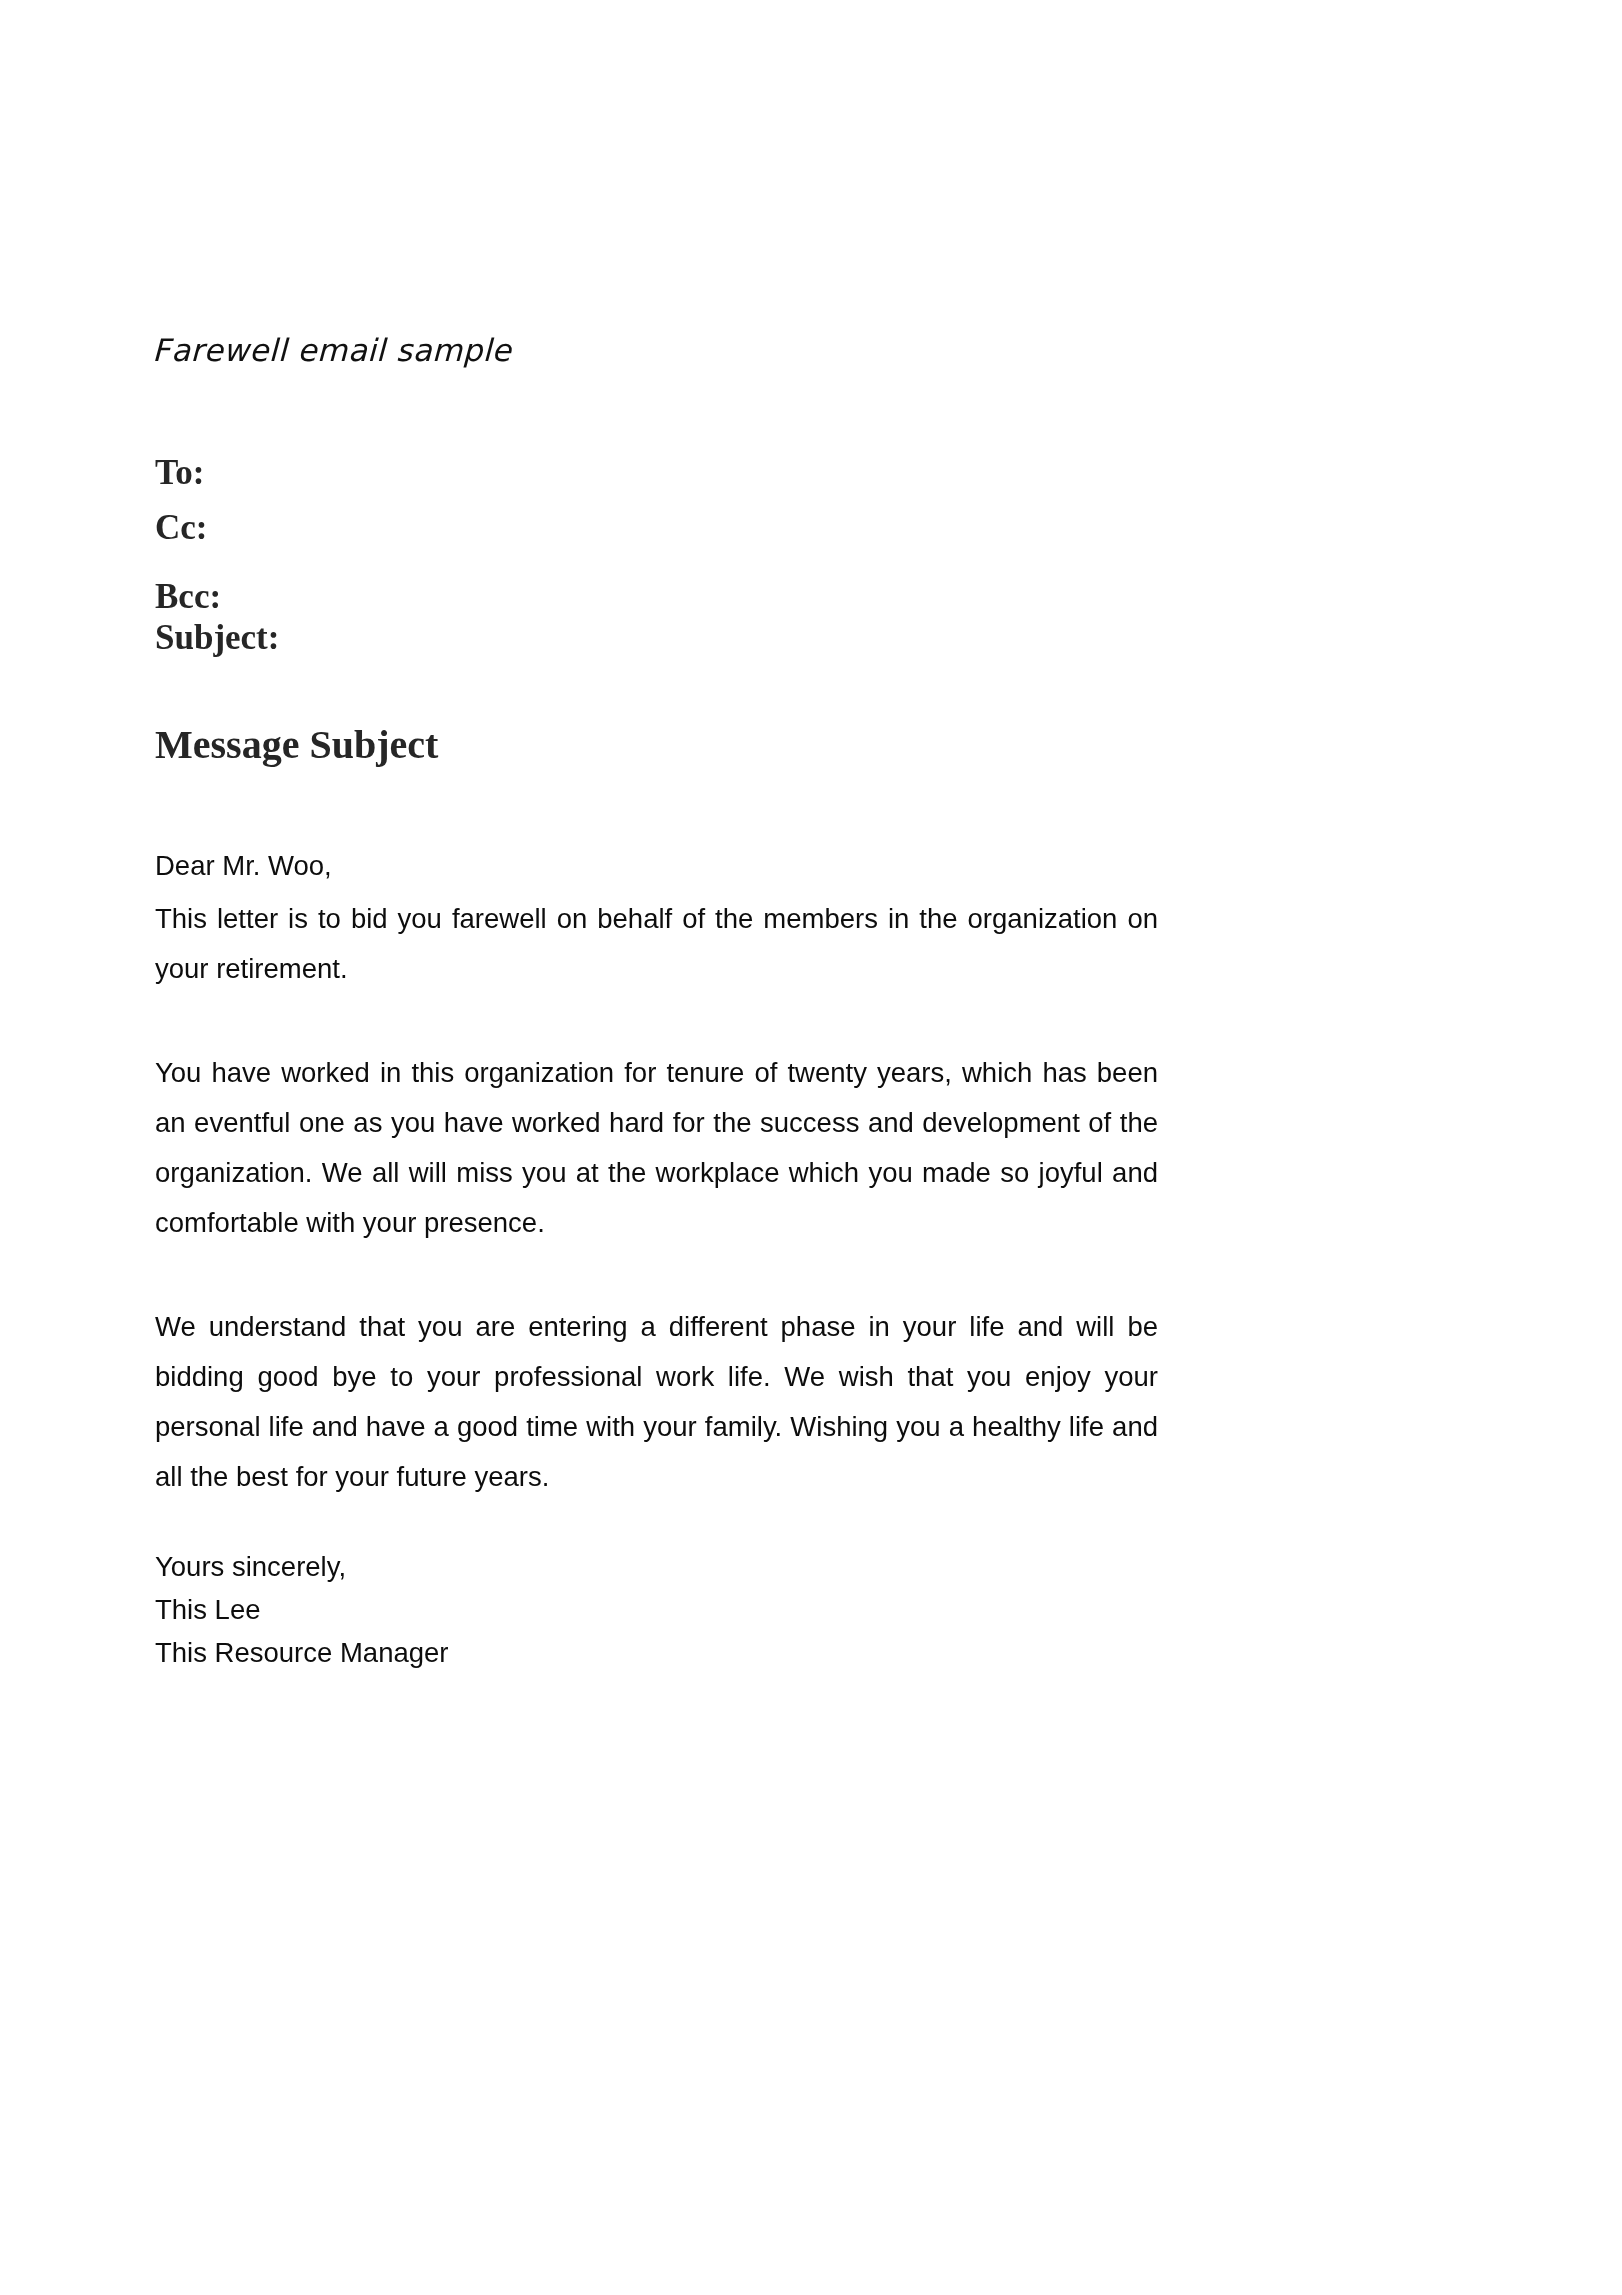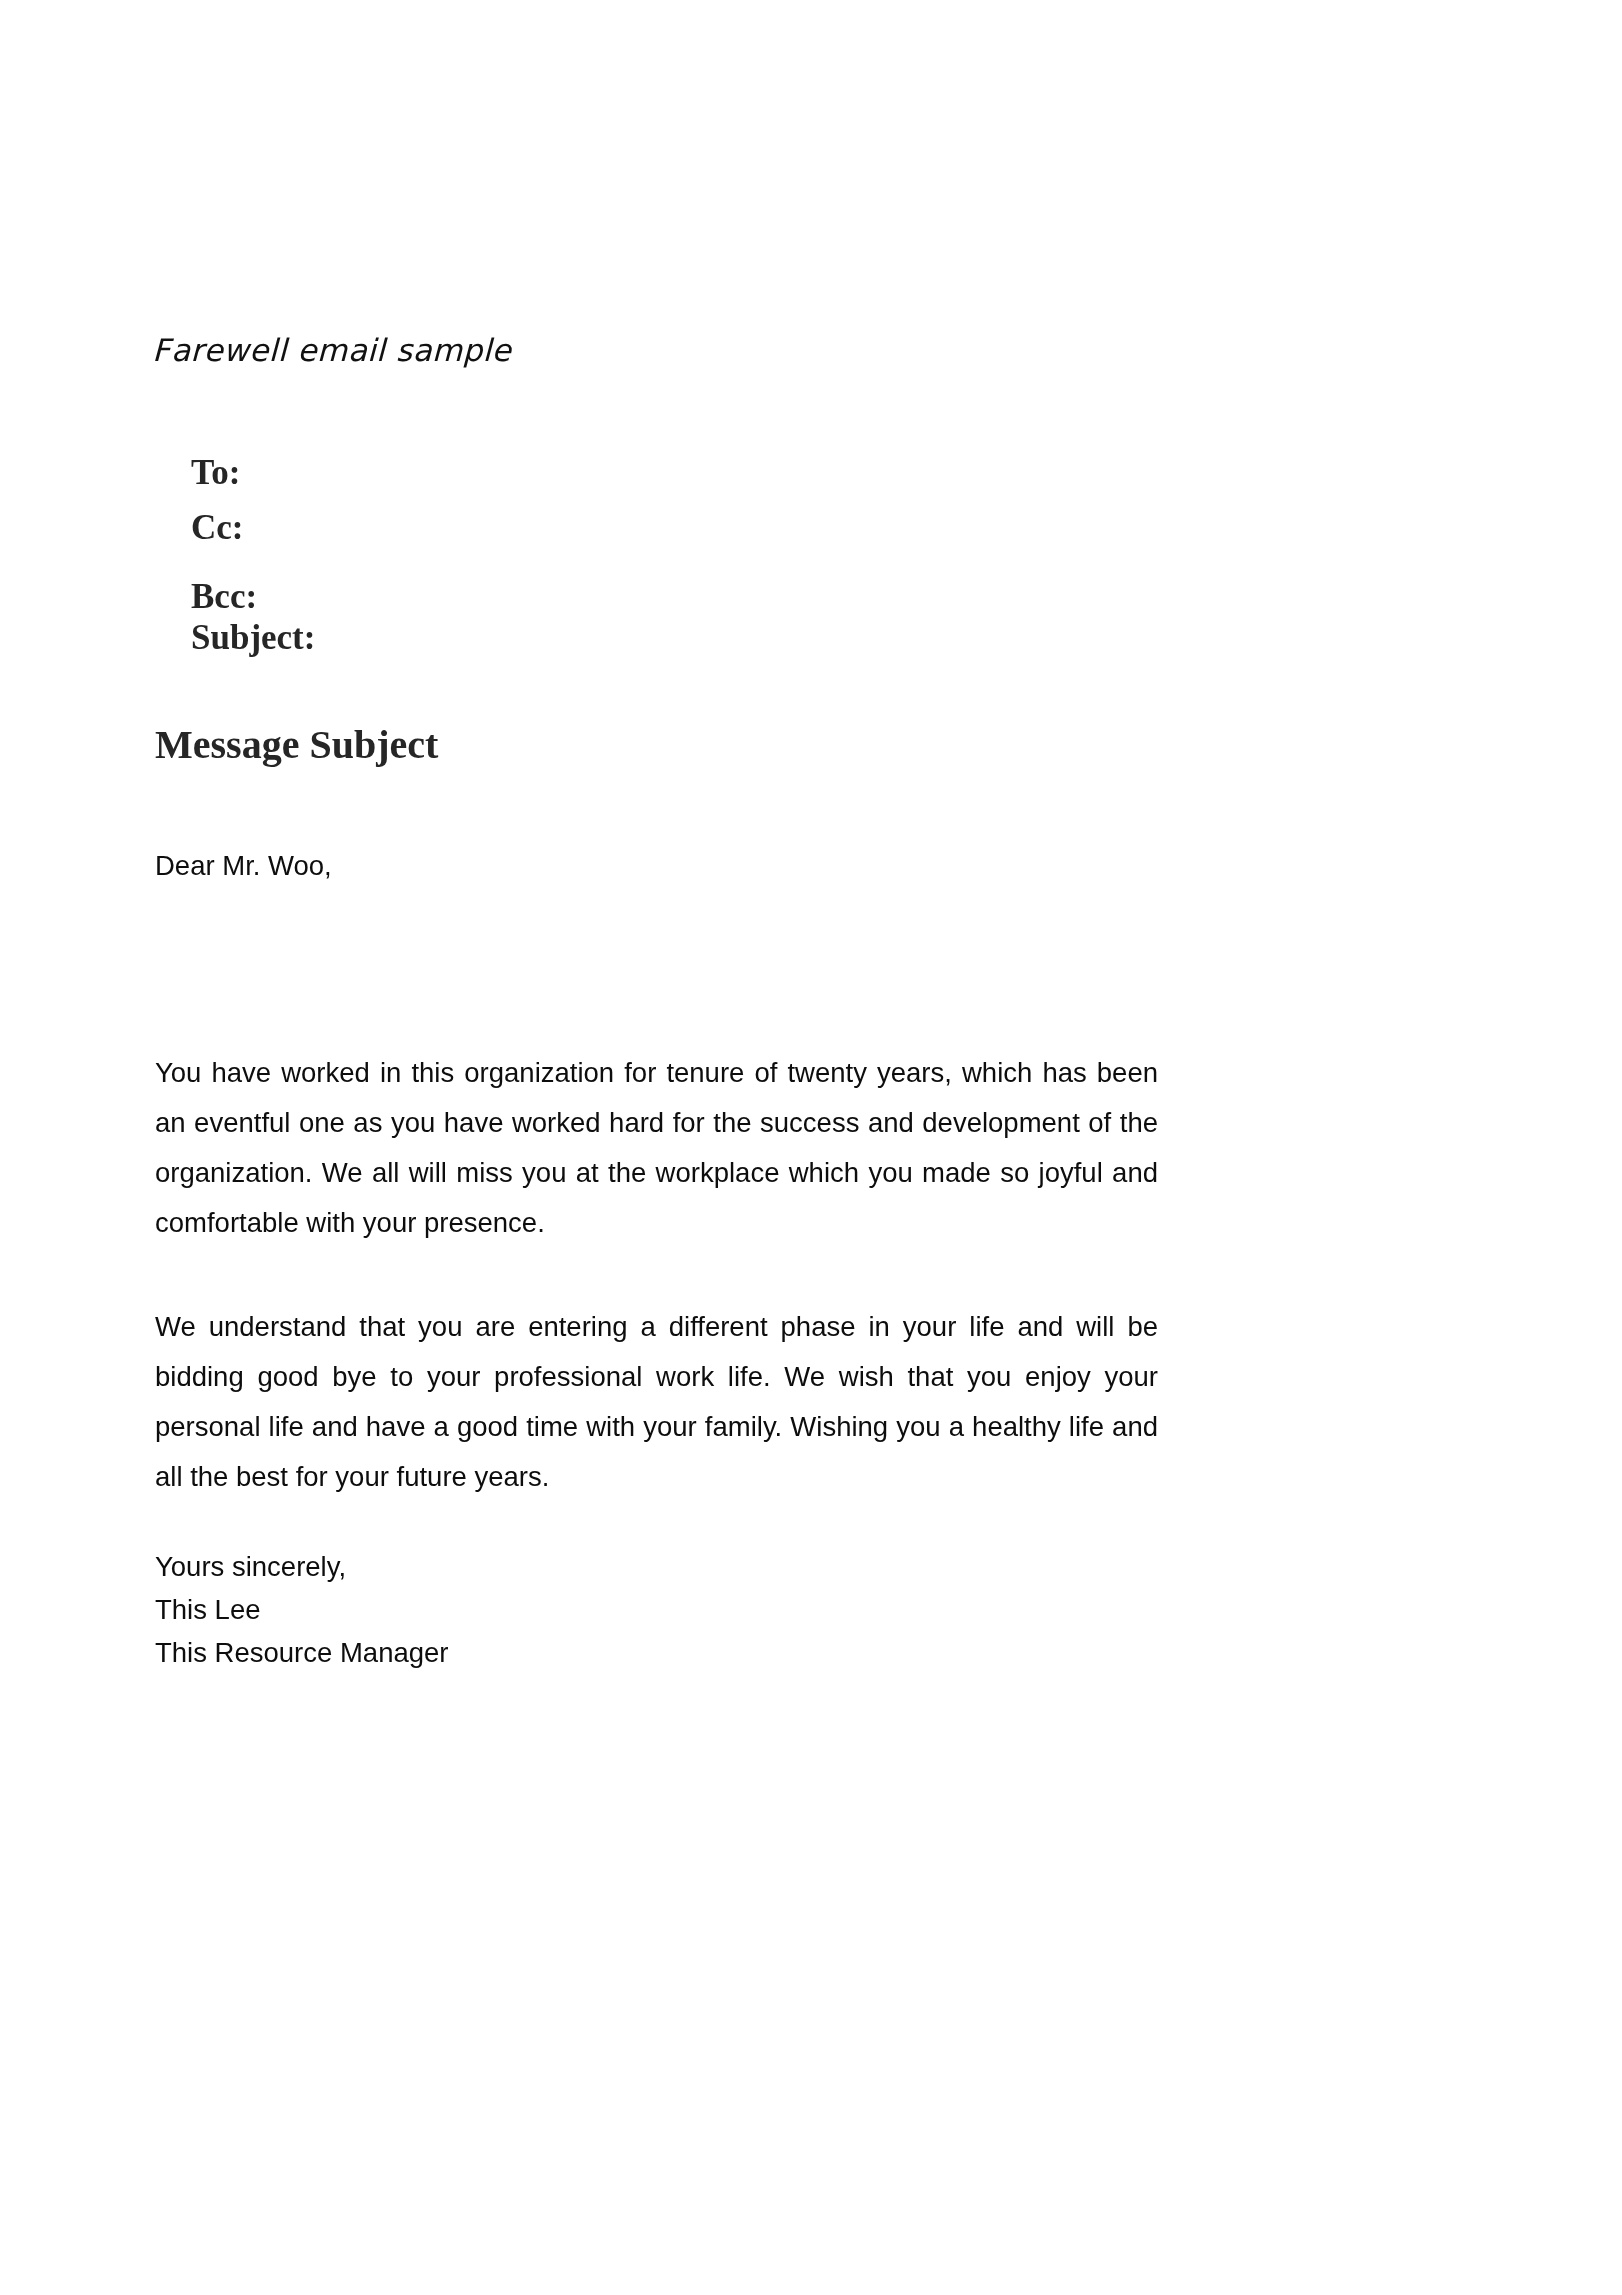--- a/index.html
+++ b/index.html
@@ -33,21 +33,20 @@
       transform: skewX(-4deg);
       transform-origin: left;
     }
 
     .hdr {
       font-family: "Liberation Serif", serif;
       font-weight: bold;
       font-size: 35px;
       color: #262626;
       line-height: 40px;
-      margin-left: 36px;
     }
     .hdr-to      { top: 453px; }
     .hdr-cc      { top: 508px; text-align: center; }
     .hdr-bcc     { top: 577px; }
     .hdr-subject { top: 618px; }
 
     .msg-subject {
       top: 725px;
       font-family: "Liberation Serif", serif;
       font-weight: bold;
@@ -93,20 +92,21 @@
 
   <div class="abs hdr hdr-to">To:</div>
   <div class="abs hdr hdr-cc">Cc:</div>
   <div class="abs hdr hdr-bcc">Bcc:</div>
   <div class="abs hdr hdr-subject">Subject:</div>
 
   <div class="abs msg-subject">Message Subject</div>
 
   <div class="abs body-text salutation">Dear Mr. Woo,</div>
 
+  <div class="para body-text para-1">This letter is to bid you farewell on behalf of the members in the organization on your retirement.</div>
   <div class="para body-text para-2">You have worked in this organization for tenure of twenty years, which has been an eventful one as you have worked hard for the success and development of the organization. We all will miss you at the workplace which you made so joyful and comfortable with your presence.</div>
   <div class="para body-text para-3">We understand that you are entering a different phase in your life and will be bidding good bye to your professional work life. We wish that you enjoy your personal life and have a good time with your family. Wishing you a healthy life and all the best for your future years.</div>
 
   <div class="abs body-text sig sig-closing">Yours sincerely,</div>
   <div class="abs body-text sig sig-name">This Lee</div>
   <div class="abs body-text sig sig-title">This Resource Manager</div>
 
 </div>
 
 

